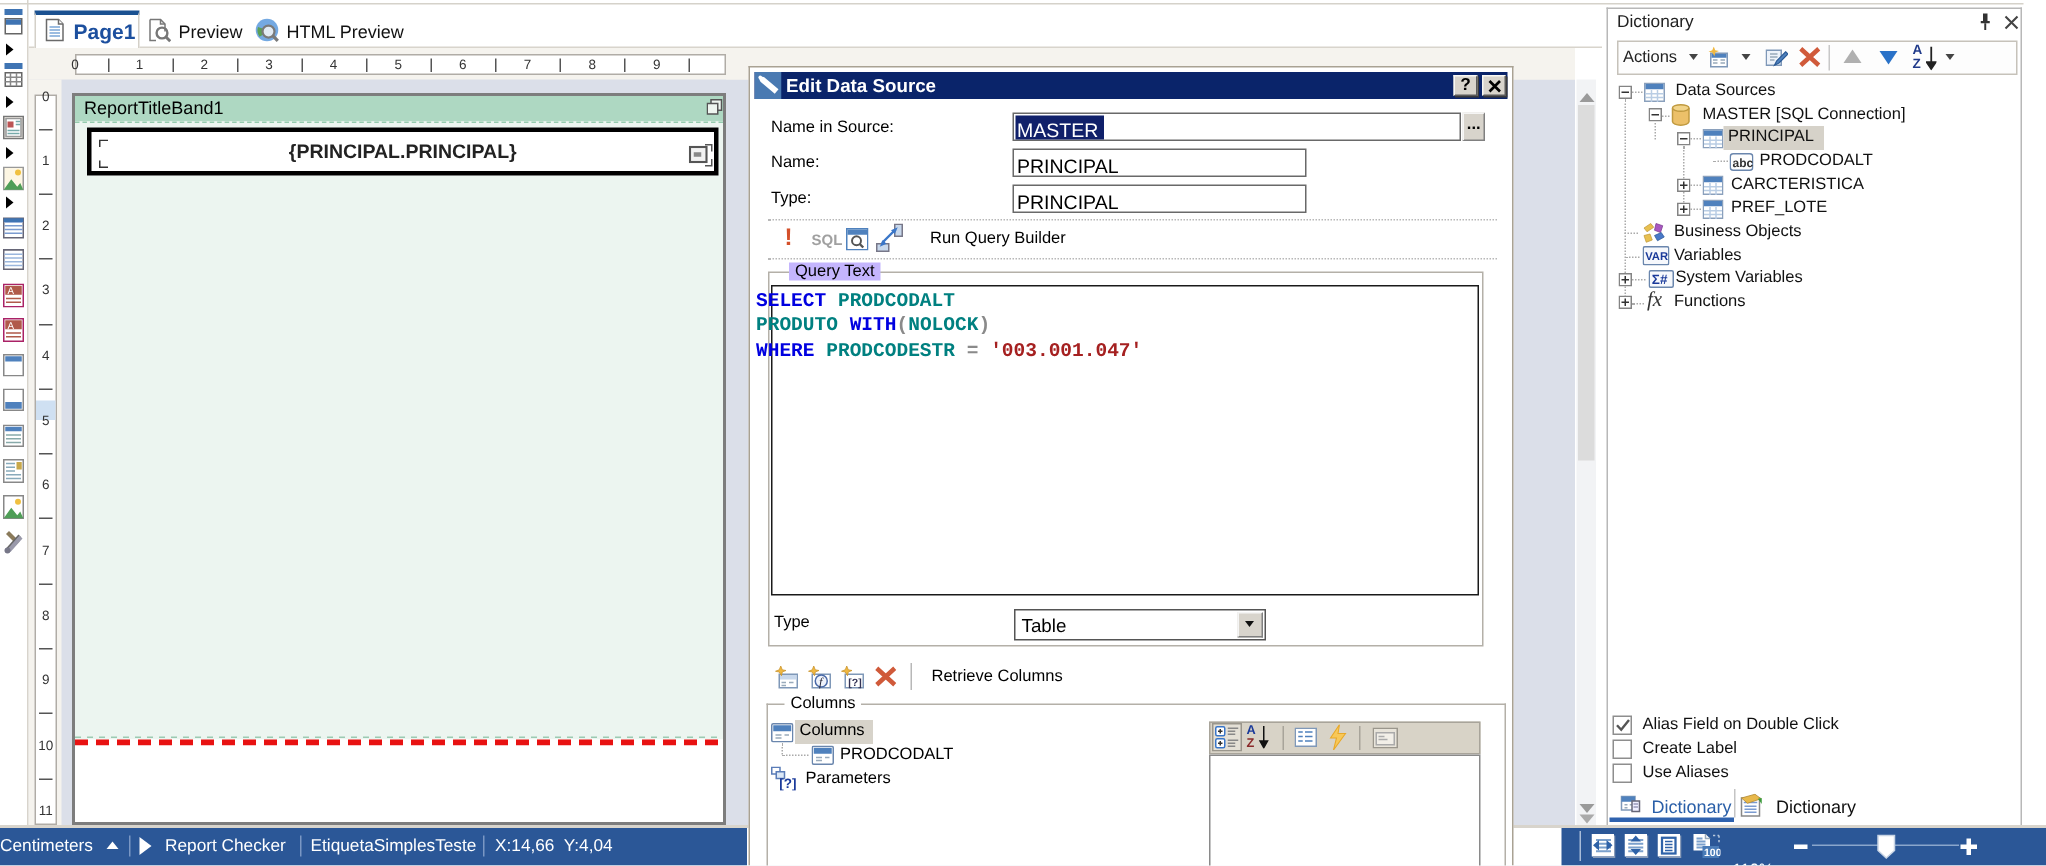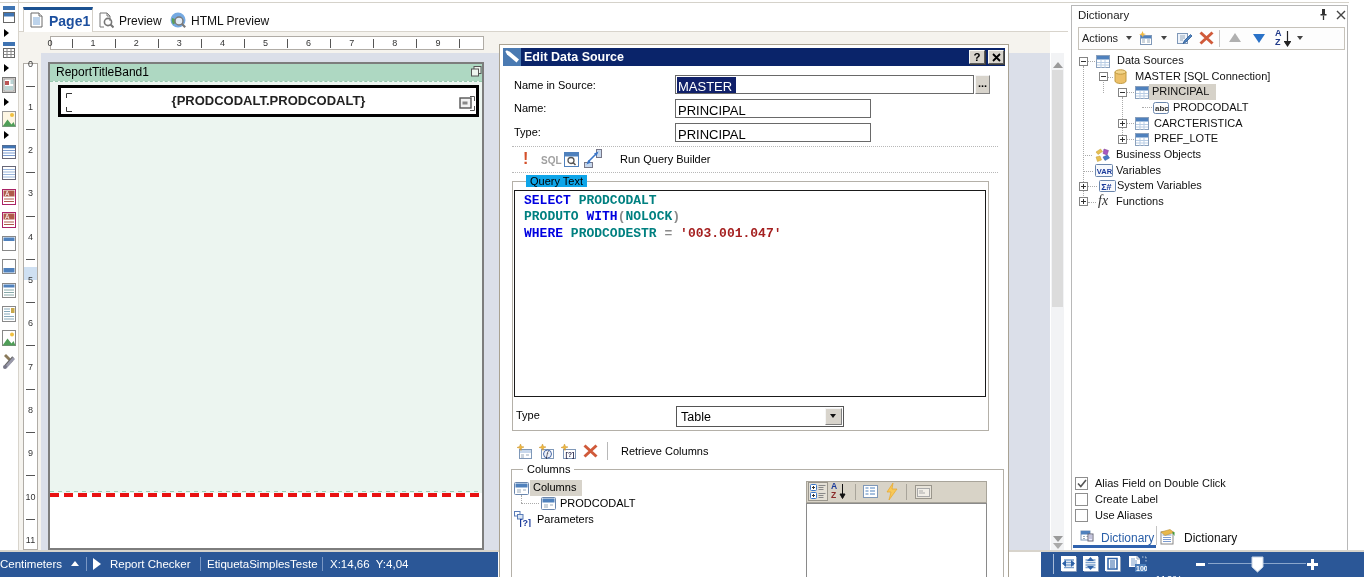--- a/index.html
+++ b/index.html
@@ -175,21 +175,21 @@
     <rect x="3" y="0.5" width="7" height="7" fill="#eef5ef" stroke="#555"></rect>
     <rect x="0.5" y="3" width="7" height="7" fill="#eef5ef" stroke="#555"></rect>
   </svg>
 <div class="a" style="left:50px;top:81px;width:432px;height:412px;background:#ecf5f0;border-top:1px dashed #95cbae"></div>
 
 <div class="a" style="left:50px;top:491px;width:432px;height:1px;background:repeating-linear-gradient(90deg,#9ccab2 0,#9ccab2 4px,#ecf5f0 4px,#ecf5f0 8px)"></div>
 <div class="a" style="left:50px;top:493px;width:432px;height:4px;background:repeating-linear-gradient(90deg,#e81212 0,#e81212 9px,#fff 9px,#fff 14px)"></div>
 <div class="a" style="left:50px;top:497px;width:432px;height:51px;background:#fff"></div>
 
 <div class="a" style="left:58px;top:85px;width:421px;height:32px;background:#fff;border:3px solid #000"></div>
-<div class="a" style="left:58px;top:85px;width:421px;height:32px;line-height:31px;text-align:center;font-size:13px;font-weight:bold;color:#222">{PRODCODALT.PRODCODALT}</div>
+<div class="a" style="left:58px;top:85px;width:421px;height:32px;line-height:31px;text-align:center;font-size:13px;font-weight:bold;color:#222">{PRINCIPAL.PRINCIPAL}</div>
 <svg class="a" style="left:66px;top:93px" width="8" height="19" viewBox="0 0 8 19">
     <path d="M0.5 5V0.5H6" fill="none" stroke="#333"></path>
     <path d="M0.5 14v4.5H6" fill="none" stroke="#333"></path>
   </svg>
 <svg class="a" style="left:459px;top:92px" width="17" height="21" viewBox="0 0 17 21">
     <path d="M11 4.5h4.5V9" fill="none" stroke="#555"></path>
     <path d="M11 18.5h4.5V14" fill="none" stroke="#555"></path>
     <rect x="1" y="6" width="11" height="10" fill="#f2f2f2" stroke="#555" stroke-width="1.4"></rect>
     <rect x="3.5" y="9.5" width="5" height="3" fill="#888"></rect>
   </svg>
@@ -459,23 +459,23 @@
 <svg class="a" style="left:584px;top:149px" width="18" height="19" viewBox="0 0 18 19">
       <rect x="12.5" y="0.5" width="5" height="8" fill="#c8d8ec" stroke="#778"></rect>
       <rect x="0.5" y="13.5" width="8" height="5" fill="#c8d8ec" stroke="#778"></rect>
       <path d="M4 13L13 4" stroke="#3a76c8" stroke-width="1.6"></path>
       <path d="M2.5 15.5l2-4.5 2.5 2.5zM14.5 2.5l-4.5 2 2.5 2.5z" fill="#3a76c8"></path>
     </svg>
 <div class="a" style="left:620px;top:153px">Run Query Builder</div>
 <div class="a" style="left:512px;top:172px;width:486px;height:1px;border-top:1px dotted #b8b8b8"></div>
 
 <div class="a" style="left:512px;top:181px;width:477px;height:250px;border:1px solid #b4b0a8"></div>
-<div class="a" style="left:526px;top:175px;background:#0ea5e9;padding:0 4px">Query Text</div>
+<div class="a" style="left:526px;top:175px;background:#c4b5fd;padding:0 4px">Query Text</div>
 <div class="a" style="left:514px;top:190px;width:472px;height:207px;background:#fff;border:1px solid #1a1a1a"></div>
-<div class="a" style="left:524px;top:193px;font-family:'Liberation Mono',monospace;font-size:13px;font-weight:bold;line-height:16.4px;white-space:pre"><span style="color:#0000e0">SELECT</span> <span style="color:#008080">PRODCODALT</span>
+<div class="a" style="left:504px;top:193px;font-family:'Liberation Mono',monospace;font-size:13px;font-weight:bold;line-height:16.4px;white-space:pre"><span style="color:#0000e0">SELECT</span> <span style="color:#008080">PRODCODALT</span>
 <span style="color:#008080">PRODUTO</span> <span style="color:#0000e0">WITH</span><span style="color:#8a8a8a">(</span><span style="color:#008080">NOLOCK</span><span style="color:#8a8a8a">)</span>
 <span style="color:#0000e0">WHERE</span> <span style="color:#008080">PRODCODESTR</span> <span style="color:#8a8a8a">=</span> <span style="color:#a52020">'003.001.047'</span></div>
 
 <div class="a" style="left:516px;top:409px">Type</div>
 <div class="a" style="left:676px;top:406px;width:168px;height:21px;background:#fff;border:1px solid #555"></div>
 <div class="a" style="left:681px;top:410px;font-size:12.5px">Table</div>
 <div class="a" style="left:825px;top:408px;width:17px;height:17px;background:#d8d4cc;border:1px solid #808080;border-top-color:#f5f5f5;border-left-color:#f5f5f5"></div>
 <div class="a" style="left:830px;top:414px;border:3.5px solid transparent;border-top:4px solid #111;border-bottom:none"></div>
 
 <svg class="a" style="left:516px;top:444px" width="16" height="16" viewBox="0 0 16 16">

